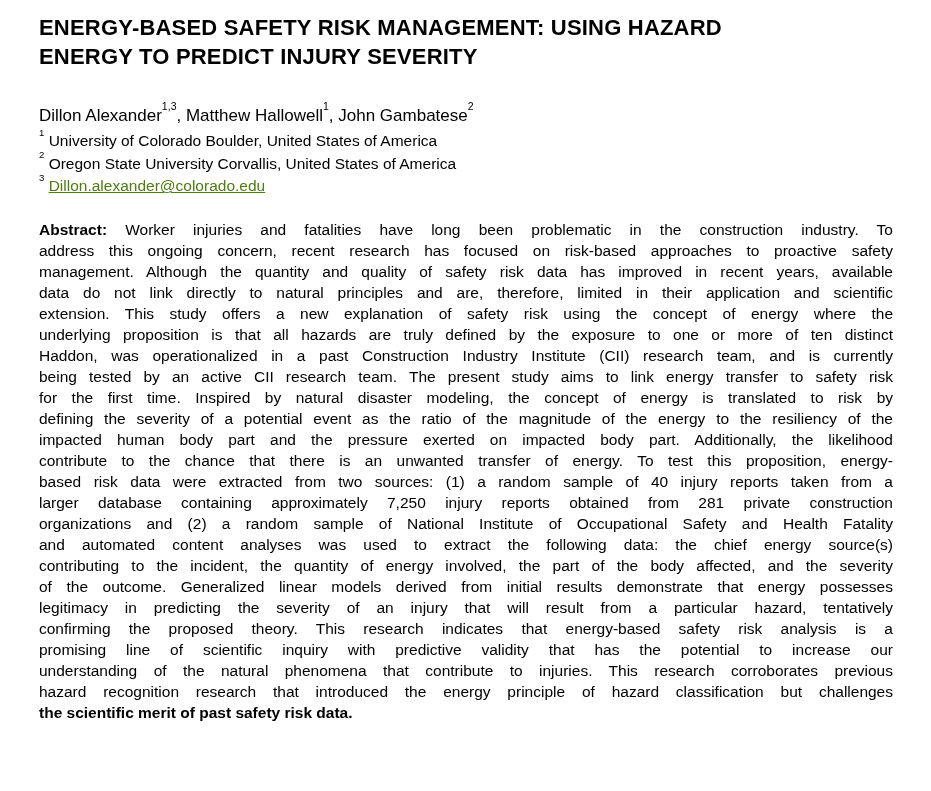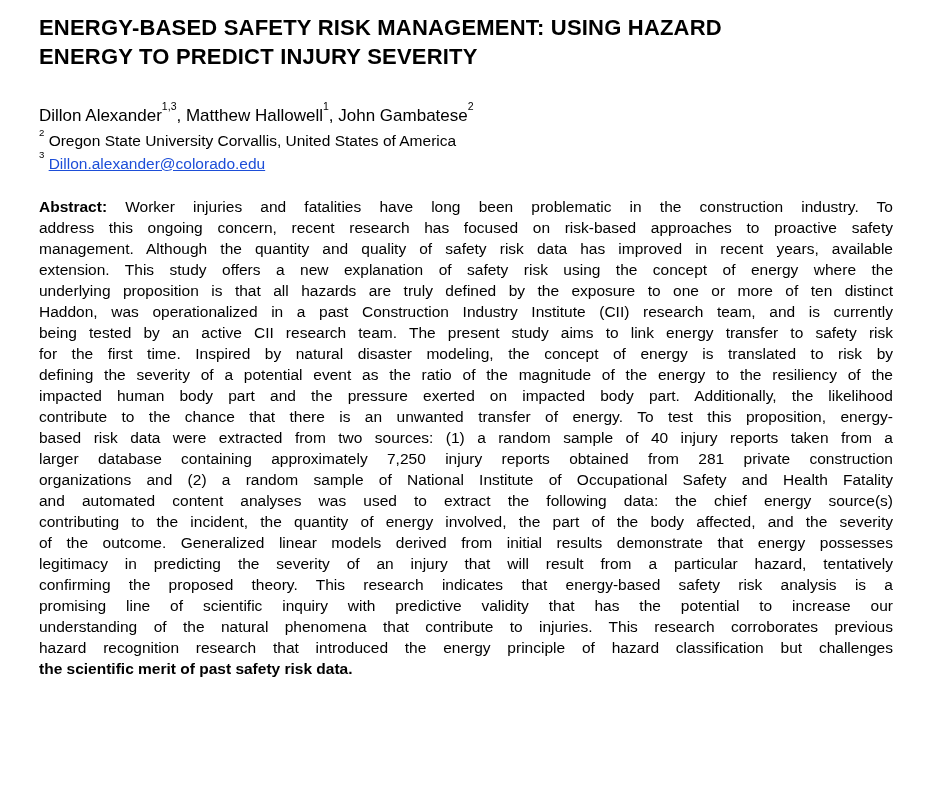--- a/index.html
+++ b/index.html
@@ -35,21 +35,21 @@
     font-size: 62%;
     line-height: 0;
     position: relative;
     top: -0.45em;
   }
   .affil {
     font-size: 15.5px;
     line-height: 22.7px;
   }
   .email-link {
-    color: #1d4ed8;
+    color: #4d7c0f;
     text-decoration: underline;
     cursor: pointer;
   }
   .abstract {
     margin-top: 21px;
     font-size: 15.5px;
     line-height: 21px;
   }
   .abs-line {
     text-align: justify;
@@ -68,28 +68,30 @@
 <div class="page">
 
   <h1 class="title">
     <span class="title-line">ENERGY-BASED SAFETY RISK MANAGEMENT: USING HAZARD</span>
     <span class="title-line">ENERGY TO PREDICT INJURY SEVERITY</span>
   </h1>
 
   <div class="authors"><span>Dillon Alexander</span><sup class="auth-sup">1,3</sup><span>, </span><span>Matthew Hallowell</span><sup class="auth-sup">1</sup><span>, </span><span>John Gambatese</span><sup class="auth-sup">2</sup></div>
 
   <div class="affiliations">
+    <div class="affil"><sup class="affil-sup">1</sup> <span>University of Colorado Boulder, United States of America</span></div>
     <div class="affil"><sup class="affil-sup">2</sup> <span>Oregon State University Corvallis, United States of America</span></div>
     <div class="affil"><sup class="affil-sup">3</sup> <a class="email-link">Dillon.alexander@colorado.edu</a></div>
   </div>
 
   <div class="abstract">
     <div class="abs-line"><span class="abs-label">Abstract:</span> <span>Worker injuries and fatalities have long been problematic in the construction industry. To</span></div>
     <div class="abs-line">address this ongoing concern, recent research has focused on risk-based approaches to proactive safety</div>
     <div class="abs-line">management. Although the quantity and quality of safety risk data has improved in recent years, available</div>
+    <div class="abs-line">data do not link directly to natural principles and are, therefore, limited in their application and scientific</div>
     <div class="abs-line">extension. This study offers a new explanation of safety risk using the concept of energy where the</div>
     <div class="abs-line">underlying proposition is that all hazards are truly defined by the exposure to one or more of ten distinct</div>
     <div class="abs-line">Haddon, was operationalized in a past Construction Industry Institute (CII) research team, and is currently</div>
     <div class="abs-line">being tested by an active CII research team. The present study aims to link energy transfer to safety risk</div>
     <div class="abs-line">for the first time. Inspired by natural disaster modeling, the concept of energy is translated to risk by</div>
     <div class="abs-line">defining the severity of a potential event as the ratio of the magnitude of the energy to the resiliency of the</div>
     <div class="abs-line">impacted human body part and the pressure exerted on impacted body part. Additionally, the likelihood</div>
     <div class="abs-line">contribute to the chance that there is an unwanted transfer of energy. To test this proposition, energy-</div>
     <div class="abs-line">based risk data were extracted from two sources: (1) a random sample of 40 injury reports taken from a</div>
     <div class="abs-line">larger database containing approximately 7,250 injury reports obtained from 281 private construction</div>

